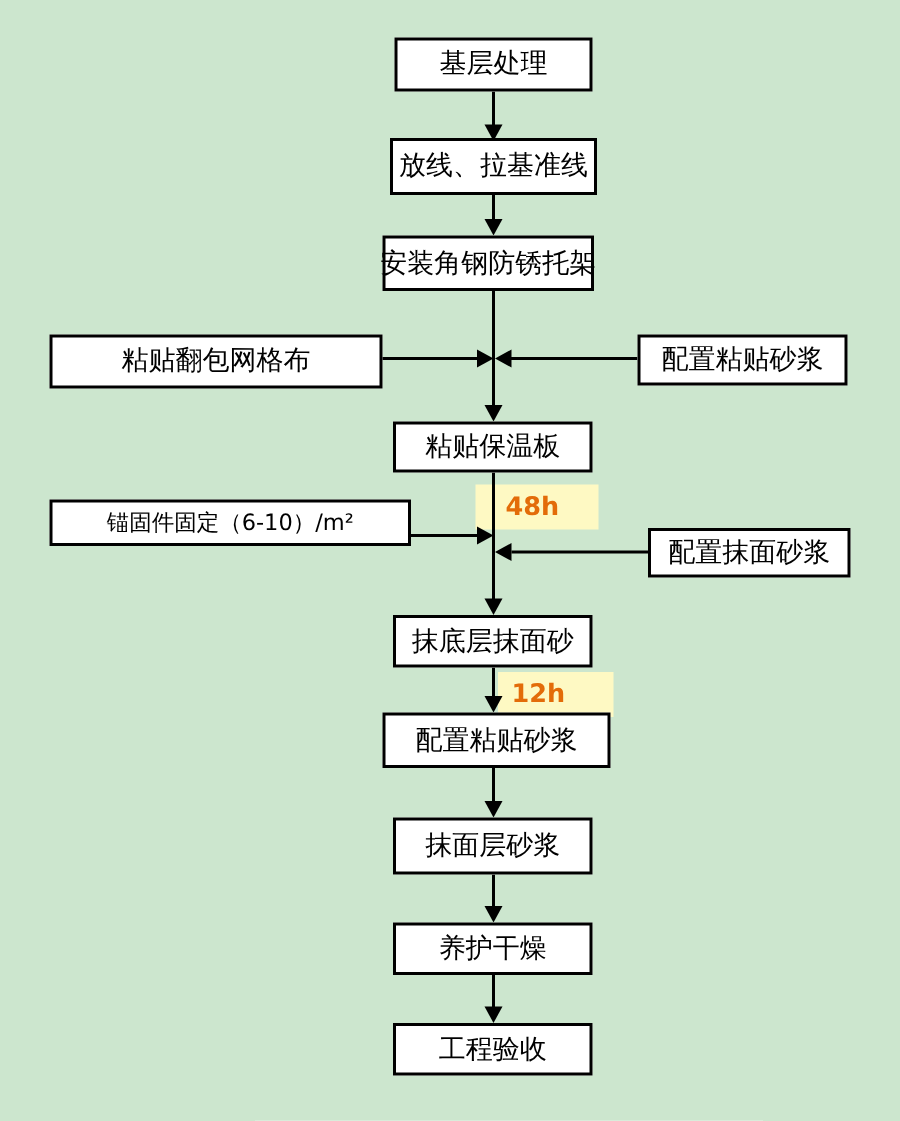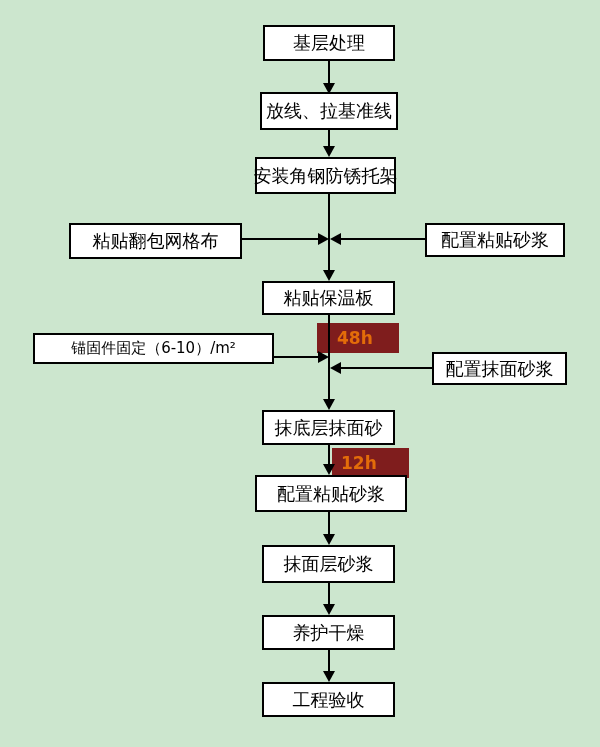--- a/index.html
+++ b/index.html
@@ -57,21 +57,21 @@
   }
   .arr-left {
     border-top: 6px solid transparent;
     border-bottom: 6px solid transparent;
     border-right: 11px solid #000000;
   }
 
   
   .wait {
     position: absolute;
-    background: #7f1d1d;
+    background: #fef9c3;
     color: #E36C09;
     font-size: 17px;
     font-weight: bold;
     display: flex;
     align-items: center;
   }
 </style>
 </head>
 <body>
 
@@ -117,21 +117,21 @@
   </div>
 
   <div class="node" style="left:260px; top:92px;  width:138px; height:38px;">
     <span>放线、拉基准线</span>
   </div>
 
   <div class="node" style="left:255px; top:157px; width:141px; height:37px;">
     <span>安装角钢防锈托架</span>
   </div>
 
-  <div class="node" style="left:33px;  top:223px; width:173px; height:36px;margin-left:36px;">
+  <div class="node" style="left:33px;  top:223px; width:222px; height:36px;">
     <span>粘贴翻包网格布</span>
   </div>
 
   <div class="node" style="left:262px; top:281px; width:133px; height:34px;">
     <span>粘贴保温板</span>
   </div>
 
   <div class="node" style="left:425px; top:223px; width:140px; height:34px;">
     <span>配置粘贴砂浆</span>
   </div>

